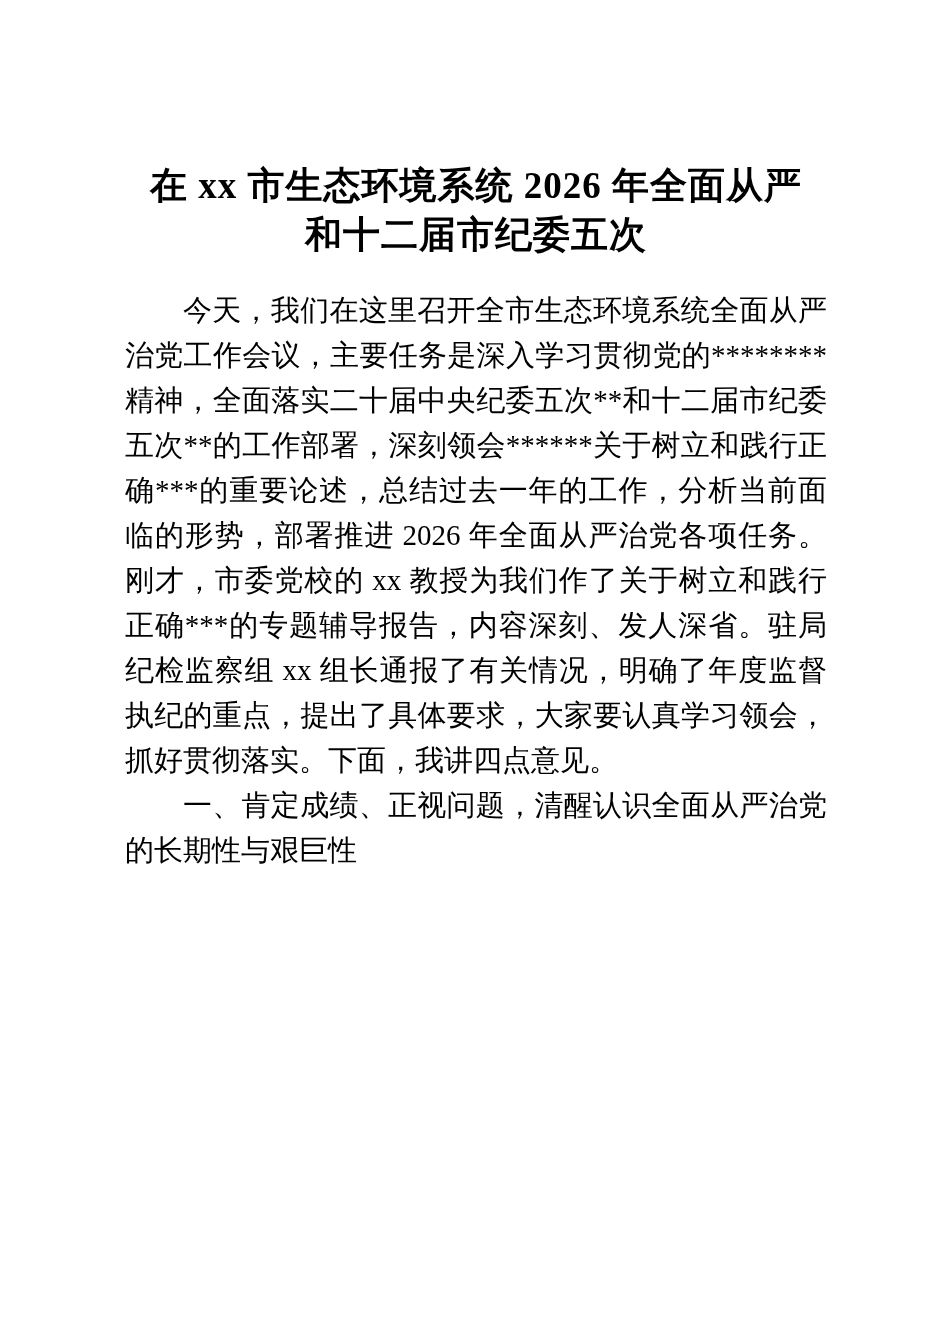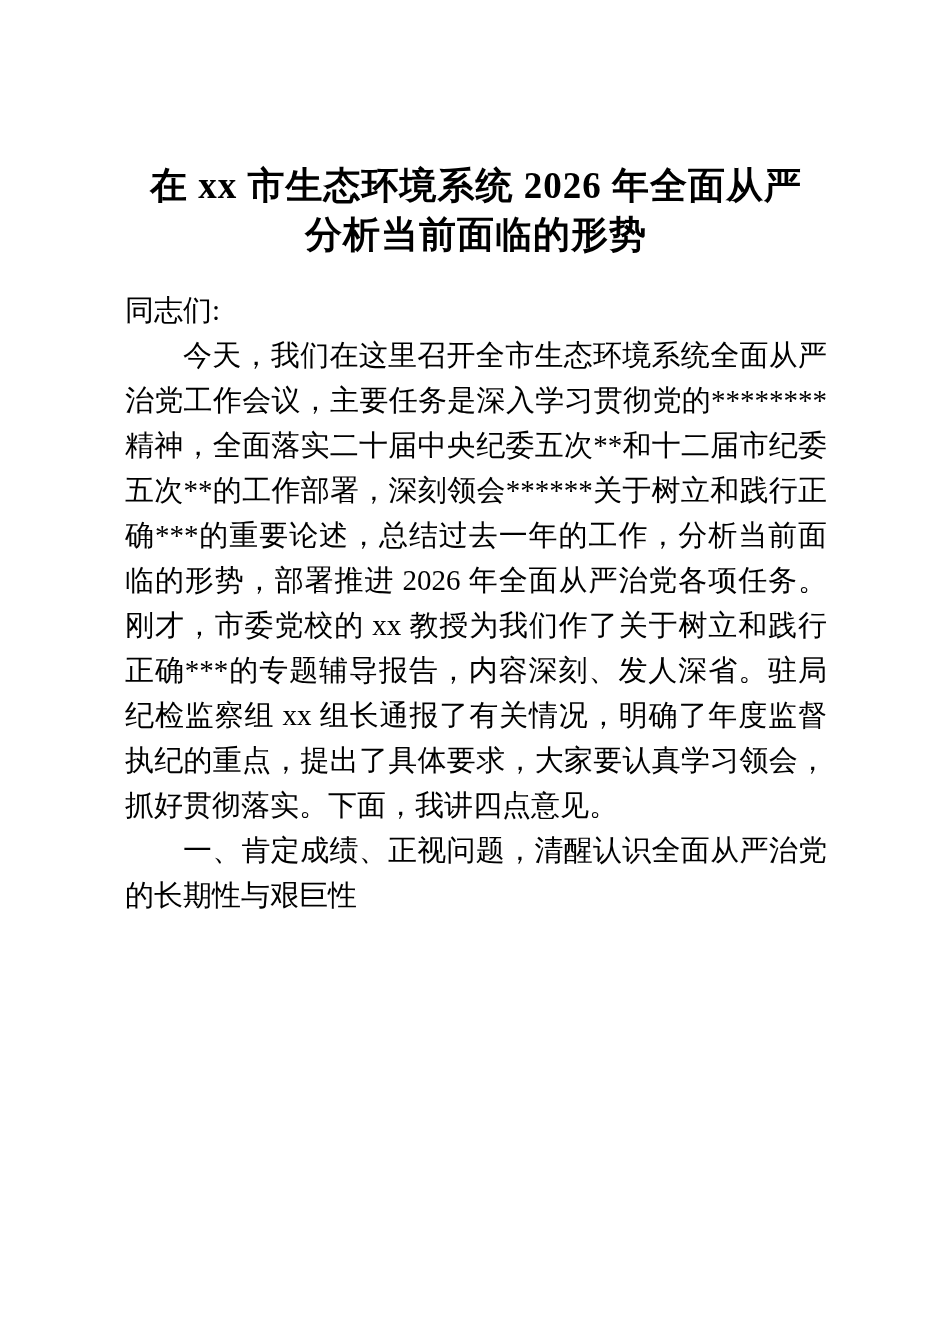--- a/index.html
+++ b/index.html
@@ -49,24 +49,23 @@
   .heading {
     font-weight: normal;
   }
 </style>
 </head>
 <body>
 
 <div class="page">
   <h1 class="title">
     <span class="title-line">在 xx 市生态环境系统 2026 年全面从严</span>
-    <span class="title-line">分析当前面临的形势</span>
+    <span class="title-line">和十二届市纪委五次</span>
   </h1>
 
   <div class="body-text">
-    <p class="salutation">同志们:</p>
 
     <p class="indent">今天，我们在这里召开全市生态环境系统全面从严治党工作会议，主要任务是深入学习贯彻党的********精神，全面落实二十届中央纪委五次**和十二届市纪委五次**的工作部署，深刻领会******关于树立和践行正确***的重要论述，总结过去一年的工作，分析当前面临的形势，部署推进 2026 年全面从严治党各项任务。刚才，市委党校的 xx 教授为我们作了关于树立和践行正确***的专题辅导报告，内容深刻、发人深省。驻局纪检监察组 xx 组长通报了有关情况，明确了年度监督执纪的重点，提出了具体要求，大家要认真学习领会，抓好贯彻落实。下面，我讲四点意见。</p>
 
     <p class="indent heading">一、肯定成绩、正视问题，清醒认识全面从严治党的长期性与艰巨性</p>
 
   </div>
 </div>
 
 </body></html>

